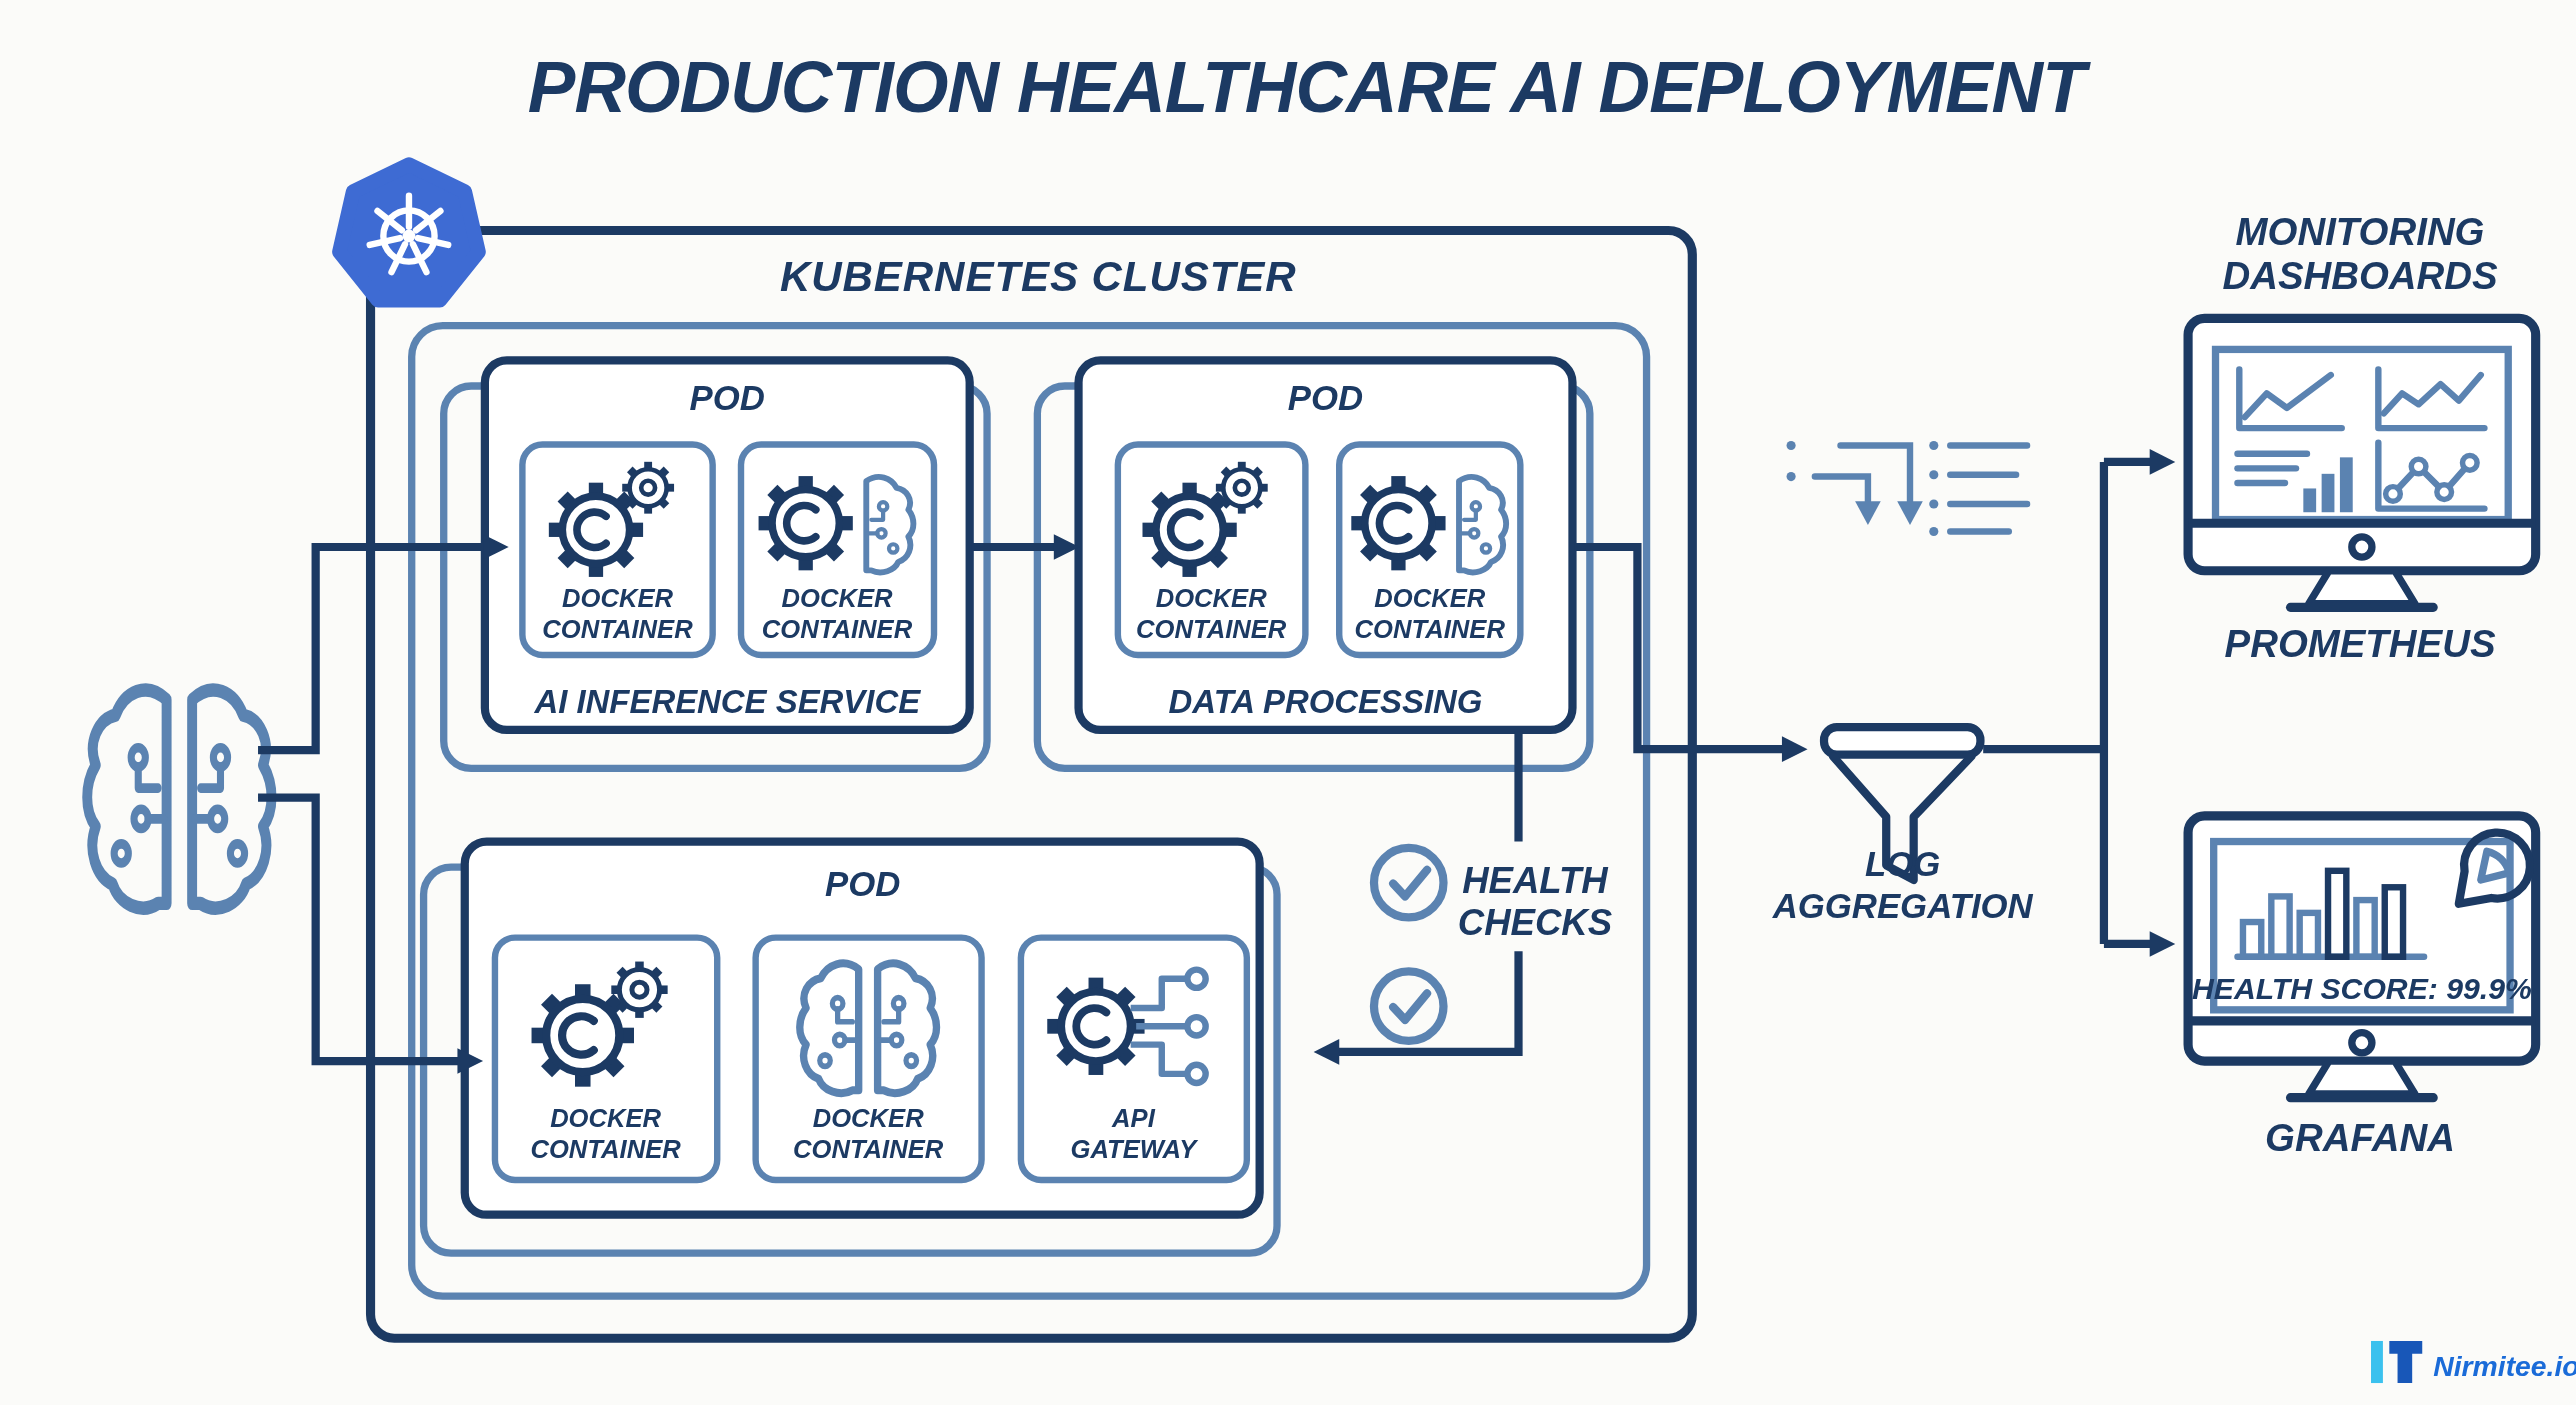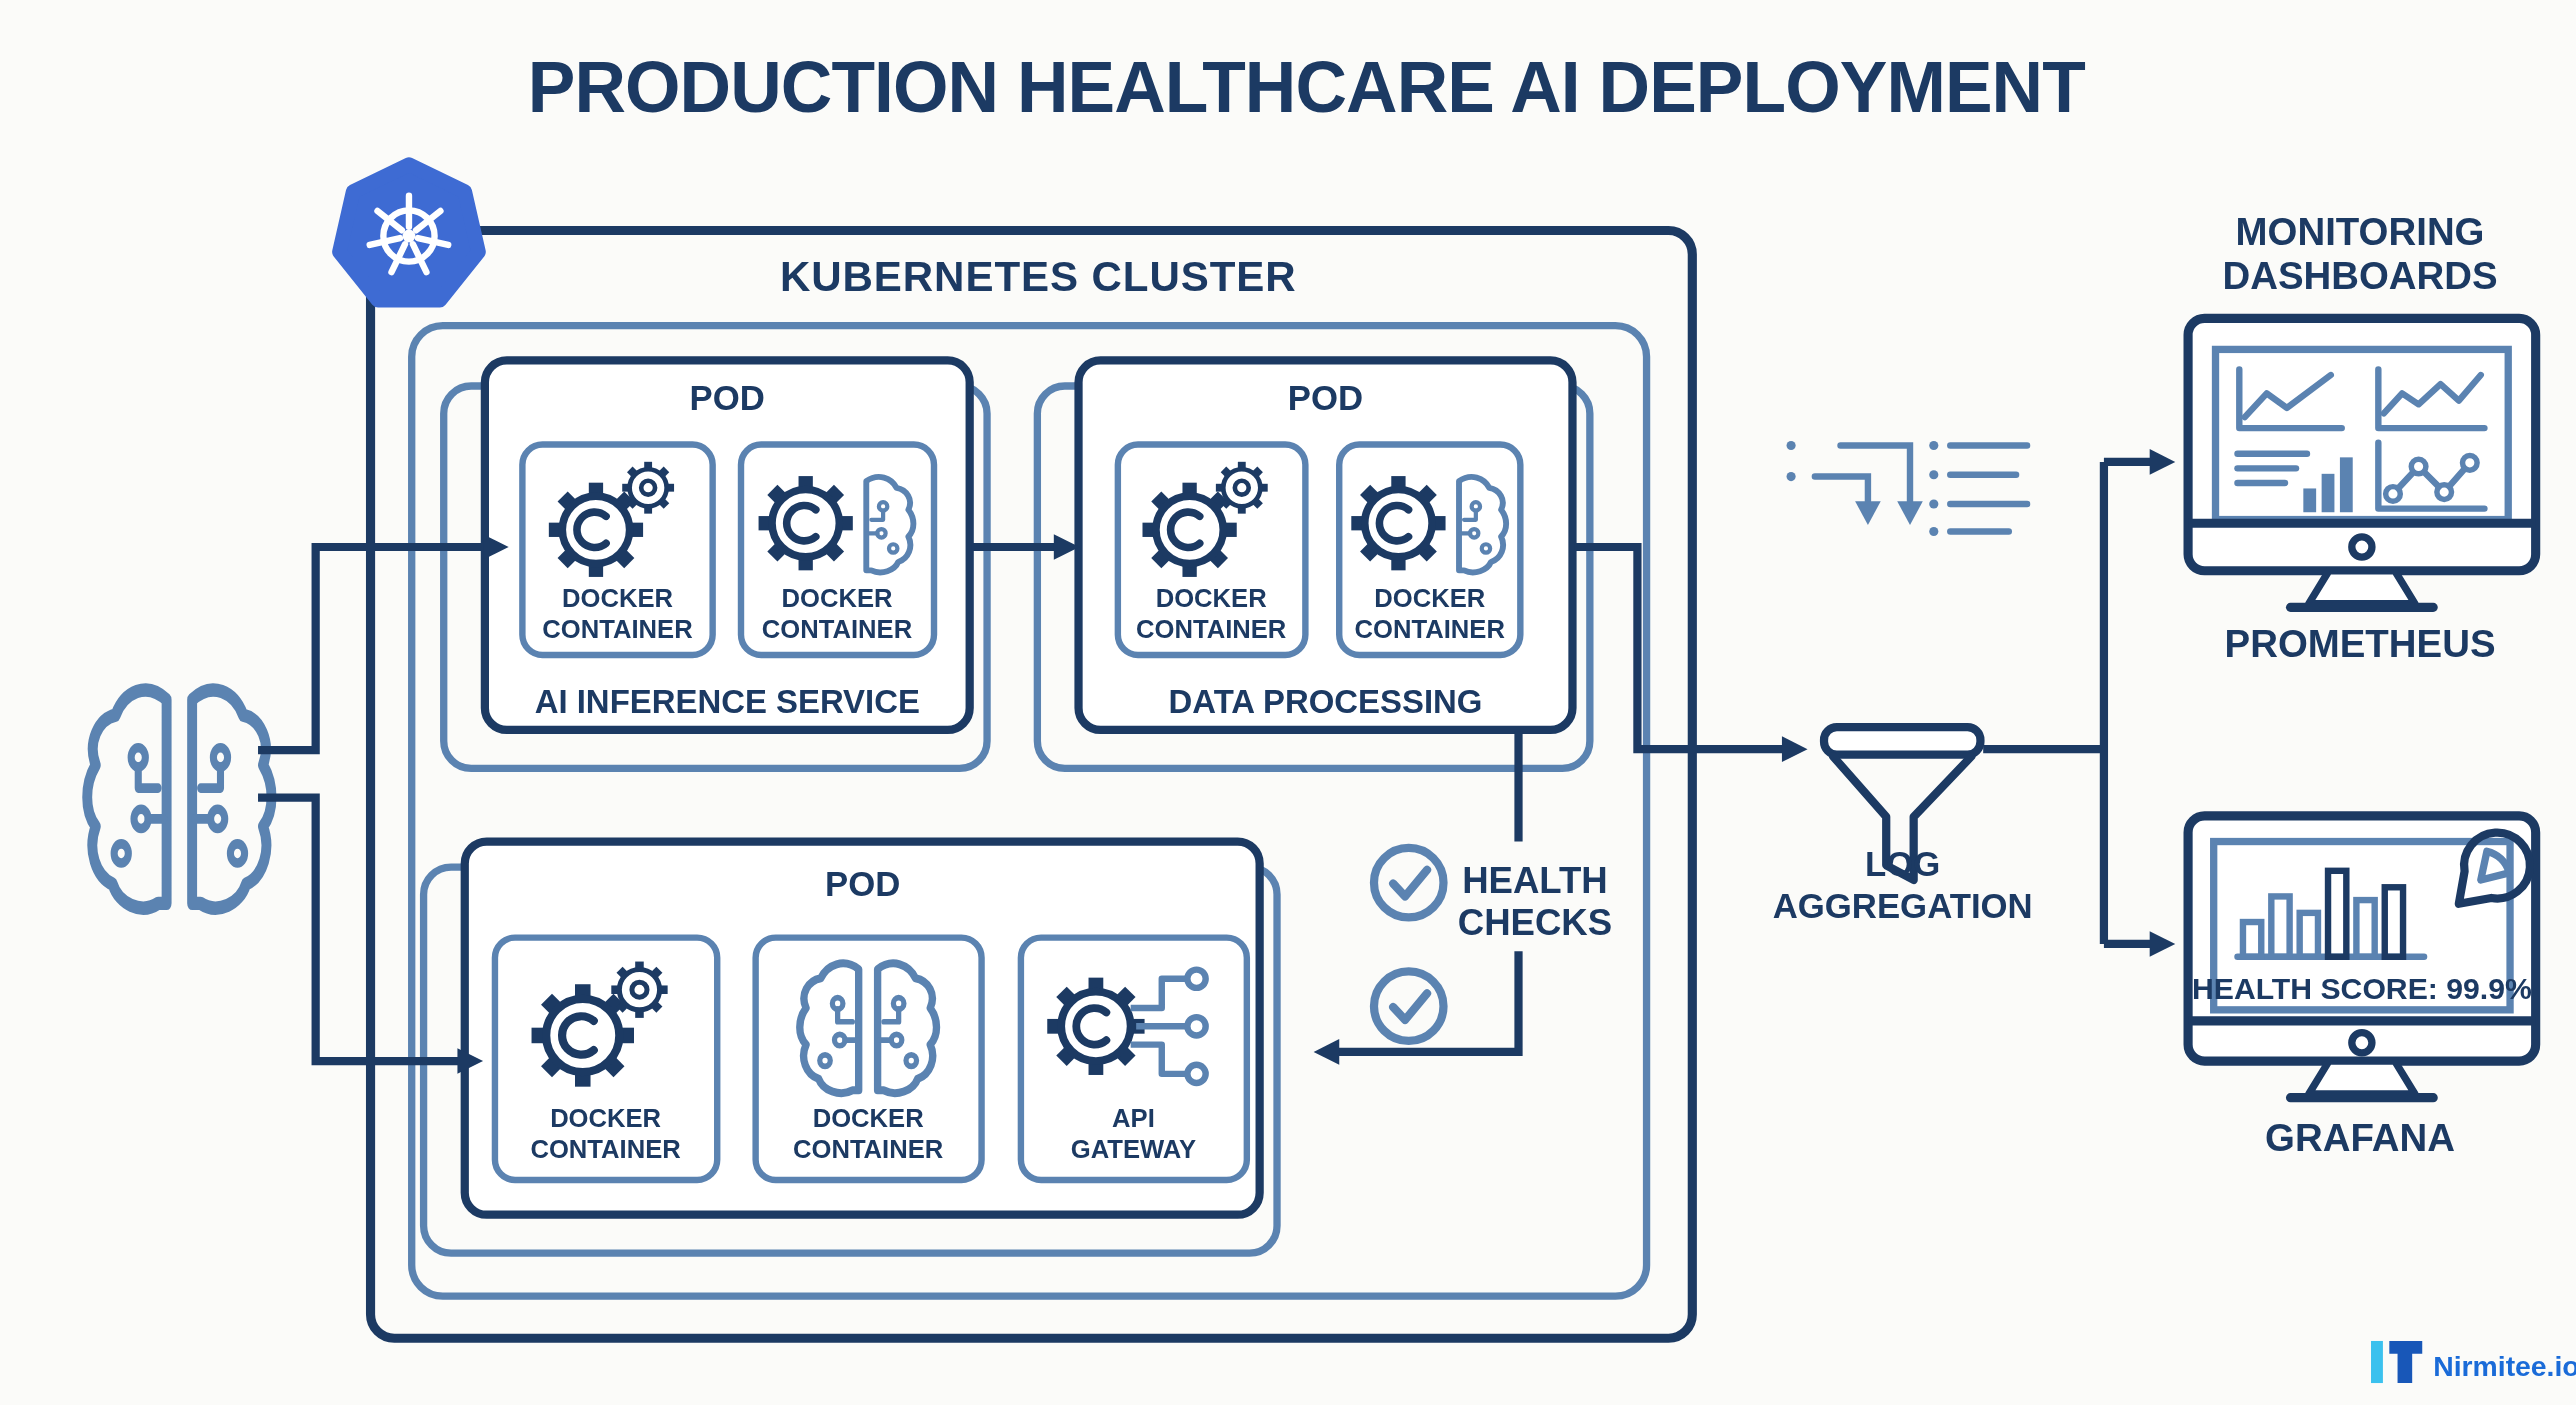--- a/index.html
+++ b/index.html
@@ -1,16 +1,16 @@
 <!DOCTYPE html>
 <html style="font-size:14.6px"><head>
 <meta charset="utf-8">
 <style>
   html,body{margin:0;padding:0;background:#fbfbf9;}
-  .stage{position:relative;width:2576px;height:1405px;background:#fbfbf9;overflow:hidden;}
+  .stage{position:relative;width:2576px;height:1405px;background:#fbfbf9;overflow:hidden;font-style:italic;}
   svg text{font-family:"Liberation Sans","DejaVu Sans",sans-serif;font-weight:bold;fill:#1c3a63;text-anchor:middle;}
   .f78{font-size:78px;letter-spacing:-1px;}
   .f46{font-size:46px;letter-spacing:1px;}
   .f42{font-size:42px;}
   .f40{font-size:40px;}
   .f38{font-size:38px;}
   .f36{font-size:36px;}
   .f33{font-size:33px;}
   .f28{font-size:28px;}
   .brand-text{fill:#1a6bd8;text-anchor:start;font-size:31px;}

